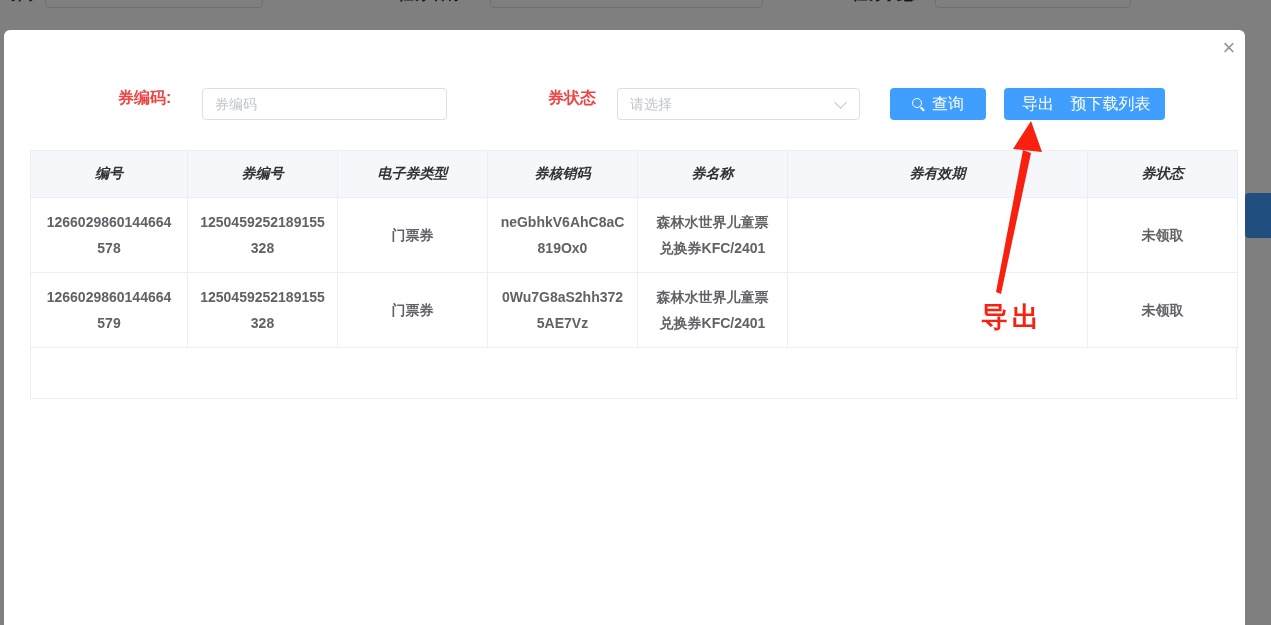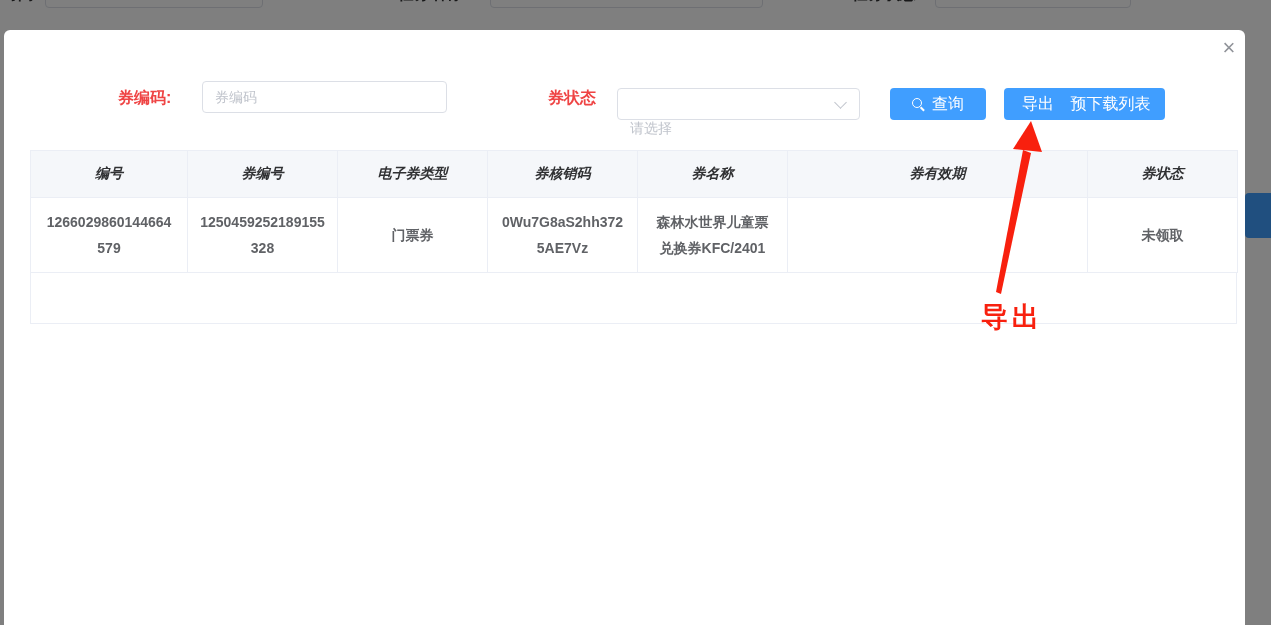--- a/index.html
+++ b/index.html
@@ -20,27 +20,27 @@
 
   
   .modal{position:absolute;left:4px;top:30px;width:1241px;height:595px;background:#fff;border-radius:6px 6px 0 0;z-index:2;}
   .close-btn{position:absolute;top:6px;right:4px;width:24px;height:24px;line-height:24px;text-align:center;
              font-size:22px;color:#909399;cursor:pointer;}
 
   
   .flt-label{position:absolute;top:52px;height:32px;line-height:32px;font-size:16px;font-weight:bold;color:#ef4444;}
   .lbl-code{left:114px;}
   .lbl-status{left:544px;}
-  .flt-input{position:absolute;top:51px;left:198px;width:245px;height:32px;box-sizing:border-box;
+  .flt-input{position:absolute;top:58px;left:198px;width:245px;height:32px;box-sizing:border-box;
              border:1px solid #dcdfe6;border-radius:4px;padding:0 12px;font-size:14px;color:#606266;outline:none;
              font-family:inherit;}
   .flt-input::placeholder{color:#c0c4cc;}
   .flt-select{position:absolute;top:58px;left:613px;width:243px;height:32px;box-sizing:border-box;
               border:1px solid #dcdfe6;border-radius:4px;background:#fff;cursor:pointer;}
-  .flt-select .ph{position:absolute;left:12px;top:0;line-height:30px;font-size:14px;color:#c0c4cc;margin-top:24px;}
+  .flt-select .ph{position:absolute;left:12px;top:0;line-height:30px;font-size:14px;color:#c0c4cc;}
   .chevron-down{position:absolute;right:14px;top:9px;width:8px;height:8px;border-right:1.5px solid #c0c4cc;
                 border-bottom:1.5px solid #c0c4cc;transform:rotate(45deg);}
   .btn{position:absolute;top:58px;height:32px;border:none;border-radius:4px;background:#409eff;color:#fff;
        font-size:16px;font-family:inherit;cursor:pointer;display:flex;align-items:center;justify-content:center;}
   .btn-query{left:886px;width:96px;}
   .btn-export{left:1000px;width:68px;}
   .btn-predl{left:1052px;width:109px;}
   .search-icon{display:inline-block;width:13px;height:13px;position:relative;margin-right:7px;}
   .search-icon::before{content:"";position:absolute;top:0;left:0;width:8px;height:8px;border:1.6px solid #fff;border-radius:50%;}
   .search-icon::after{content:"";position:absolute;width:5px;height:1.6px;background:#fff;transform:rotate(45deg);right:0;bottom:1px;}
@@ -126,20 +126,29 @@
             <th>券编号</th>
             <th>电子券类型</th>
             <th>券核销码</th>
             <th>券名称</th>
             <th>券有效期</th>
             <th>券状态</th>
           </tr>
         </thead>
         <tbody>
             <tr>
+              <td>1266029860144664578</td>
+              <td>1250459252189155328</td>
+              <td>门票券</td>
+              <td>neGbhkV6AhC8aC819Ox0</td>
+              <td>森林水世界儿童票兑换券KFC/2401</td>
+              <td></td>
+              <td>未领取</td>
+            </tr>
+            <tr>
               <td>1266029860144664579</td>
               <td>1250459252189155328</td>
               <td>门票券</td>
               <td>0Wu7G8aS2hh3725AE7Vz</td>
               <td>森林水世界儿童票兑换券KFC/2401</td>
               <td></td>
               <td>未领取</td>
             </tr>
           </tbody>
       </table>

